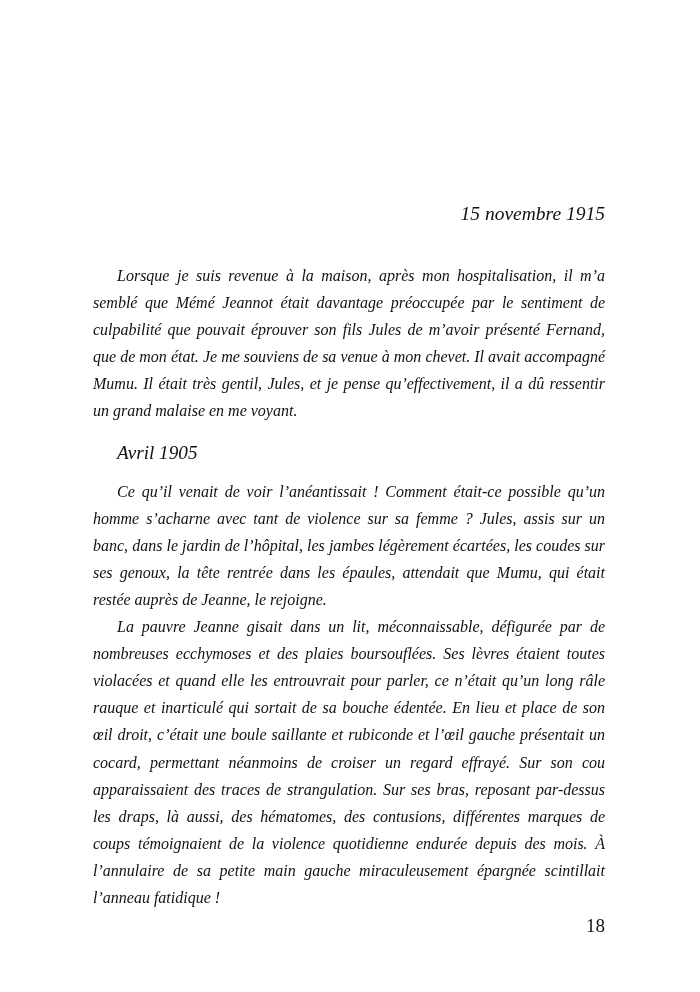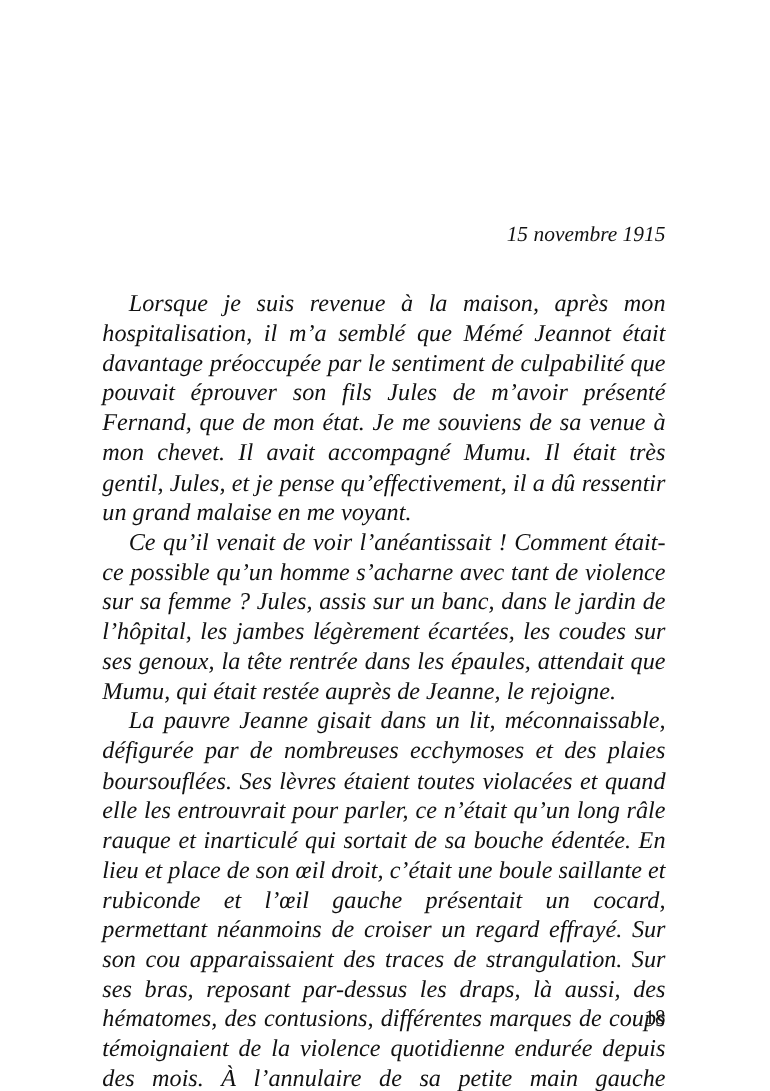--- a/index.html
+++ b/index.html
@@ -33,21 +33,21 @@
     }
     .body-text {
       position: absolute;
       top: 262px;
       left: 0;
       width: 512px;
     }
     .para {
       margin: 0;
       font-style: italic;
-      font-size: 22px;
+      font-size: 16px;
       line-height: 27.1px;
       text-align: justify;
       text-indent: 24px;
     }
     .section-date {
       margin: 14px 0 12px 0;
       font-style: italic;
       font-size: 19.2px;
       line-height: 27px;
       text-indent: 24px;
@@ -62,19 +62,20 @@
   </style>
 </head>
 <body>
 
 <div class="page">
   <div class="date-right">15 novembre 1915</div>
 
   <div class="body-text">
     <p class="para">Lorsque je suis revenue à la maison, après mon hospitalisation, il m’a semblé que Mémé Jeannot était davantage préoccupée par le sentiment de culpabilité que pouvait éprouver son fils Jules de m’avoir présenté Fernand, que de mon état. Je me souviens de sa venue à mon chevet. Il avait accompagné Mumu. Il était très gentil, Jules, et je pense qu’effectivement, il a dû ressentir un grand malaise en me voyant.</p>
 
+    <p class="section-date">Avril 1905</p>
 
     <p class="para">Ce qu’il venait de voir l’anéantissait ! Comment était-ce possible qu’un homme s’acharne avec tant de violence sur sa femme ? Jules, assis sur un banc, dans le jardin de l’hôpital, les jambes légèrement écartées, les coudes sur ses genoux, la tête rentrée dans les épaules, attendait que Mumu, qui était restée auprès de Jeanne, le rejoigne.</p>
     <p class="para">La pauvre Jeanne gisait dans un lit, méconnaissable, défigurée par de nombreuses ecchymoses et des plaies boursouflées. Ses lèvres étaient toutes violacées et quand elle les entrouvrait pour parler, ce n’était qu’un long râle rauque et inarticulé qui sortait de sa bouche édentée. En lieu et place de son œil droit, c’était une boule saillante et rubiconde et l’œil gauche présentait un cocard, permettant néanmoins de croiser un regard effrayé. Sur son cou apparaissaient des traces de strangulation. Sur ses bras, reposant par-dessus les draps, là aussi, des hématomes, des contusions, différentes marques de coups témoignaient de la violence quotidienne endurée depuis des mois. À l’annulaire de sa petite main gauche miraculeusement épargnée scintillait l’anneau fatidique !</p>
   </div>
 
   <div class="page-number">18</div>
 </div>
 
 </body></html>

